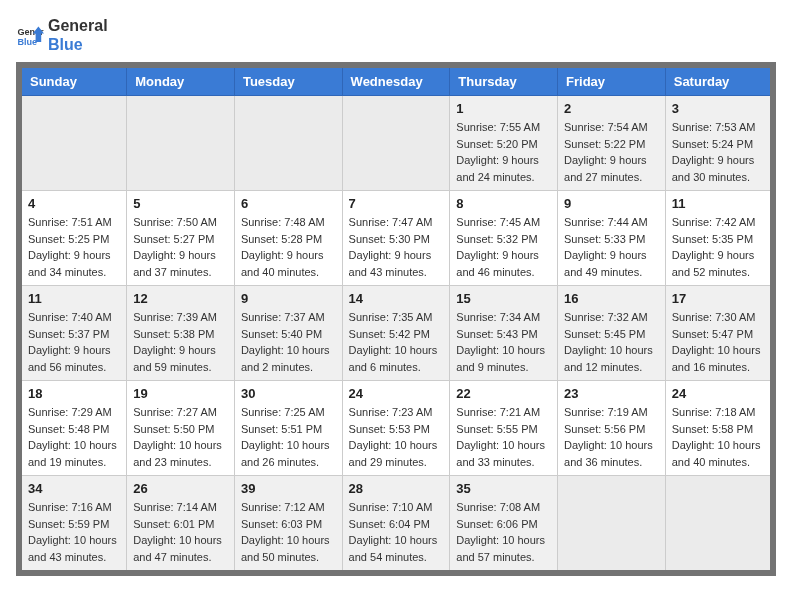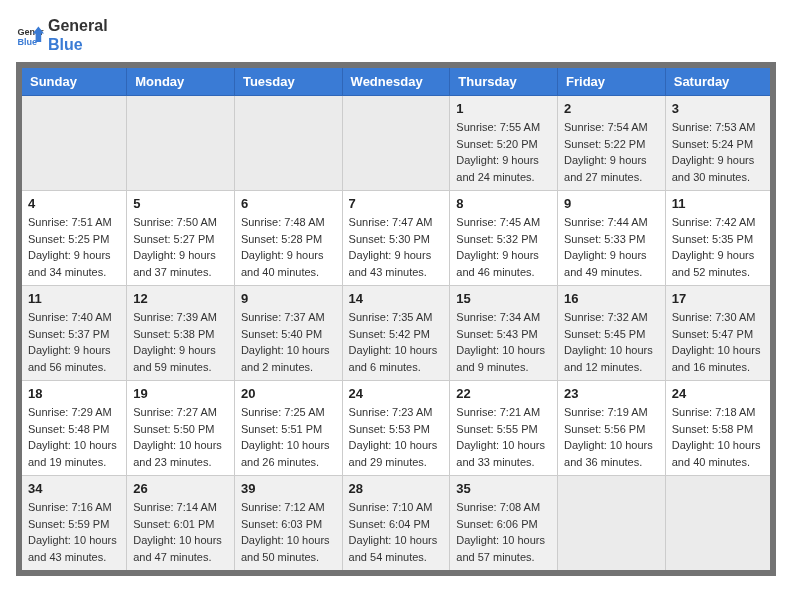--- a/index.html
+++ b/index.html
@@ -193,21 +193,21 @@
       <tr>
         <td>
           <div class="day-num">18</div>
           <div class="day-info">Sunrise: 7:29 AM<br>Sunset: 5:48 PM<br>Daylight: 10 hours<br>and 19 minutes.</div>
         </td>
         <td>
           <div class="day-num">19</div>
           <div class="day-info">Sunrise: 7:27 AM<br>Sunset: 5:50 PM<br>Daylight: 10 hours<br>and 23 minutes.</div>
         </td>
         <td>
-          <div class="day-num">20</div>
+          <div class="day-num">30</div>
           <div class="day-info">Sunrise: 7:25 AM<br>Sunset: 5:51 PM<br>Daylight: 10 hours<br>and 26 minutes.</div>
         </td>
         <td>
           <div class="day-num">24</div>
           <div class="day-info">Sunrise: 7:23 AM<br>Sunset: 5:53 PM<br>Daylight: 10 hours<br>and 29 minutes.</div>
         </td>
         <td>
           <div class="day-num">22</div>
           <div class="day-info">Sunrise: 7:21 AM<br>Sunset: 5:55 PM<br>Daylight: 10 hours<br>and 33 minutes.</div>
         </td>

